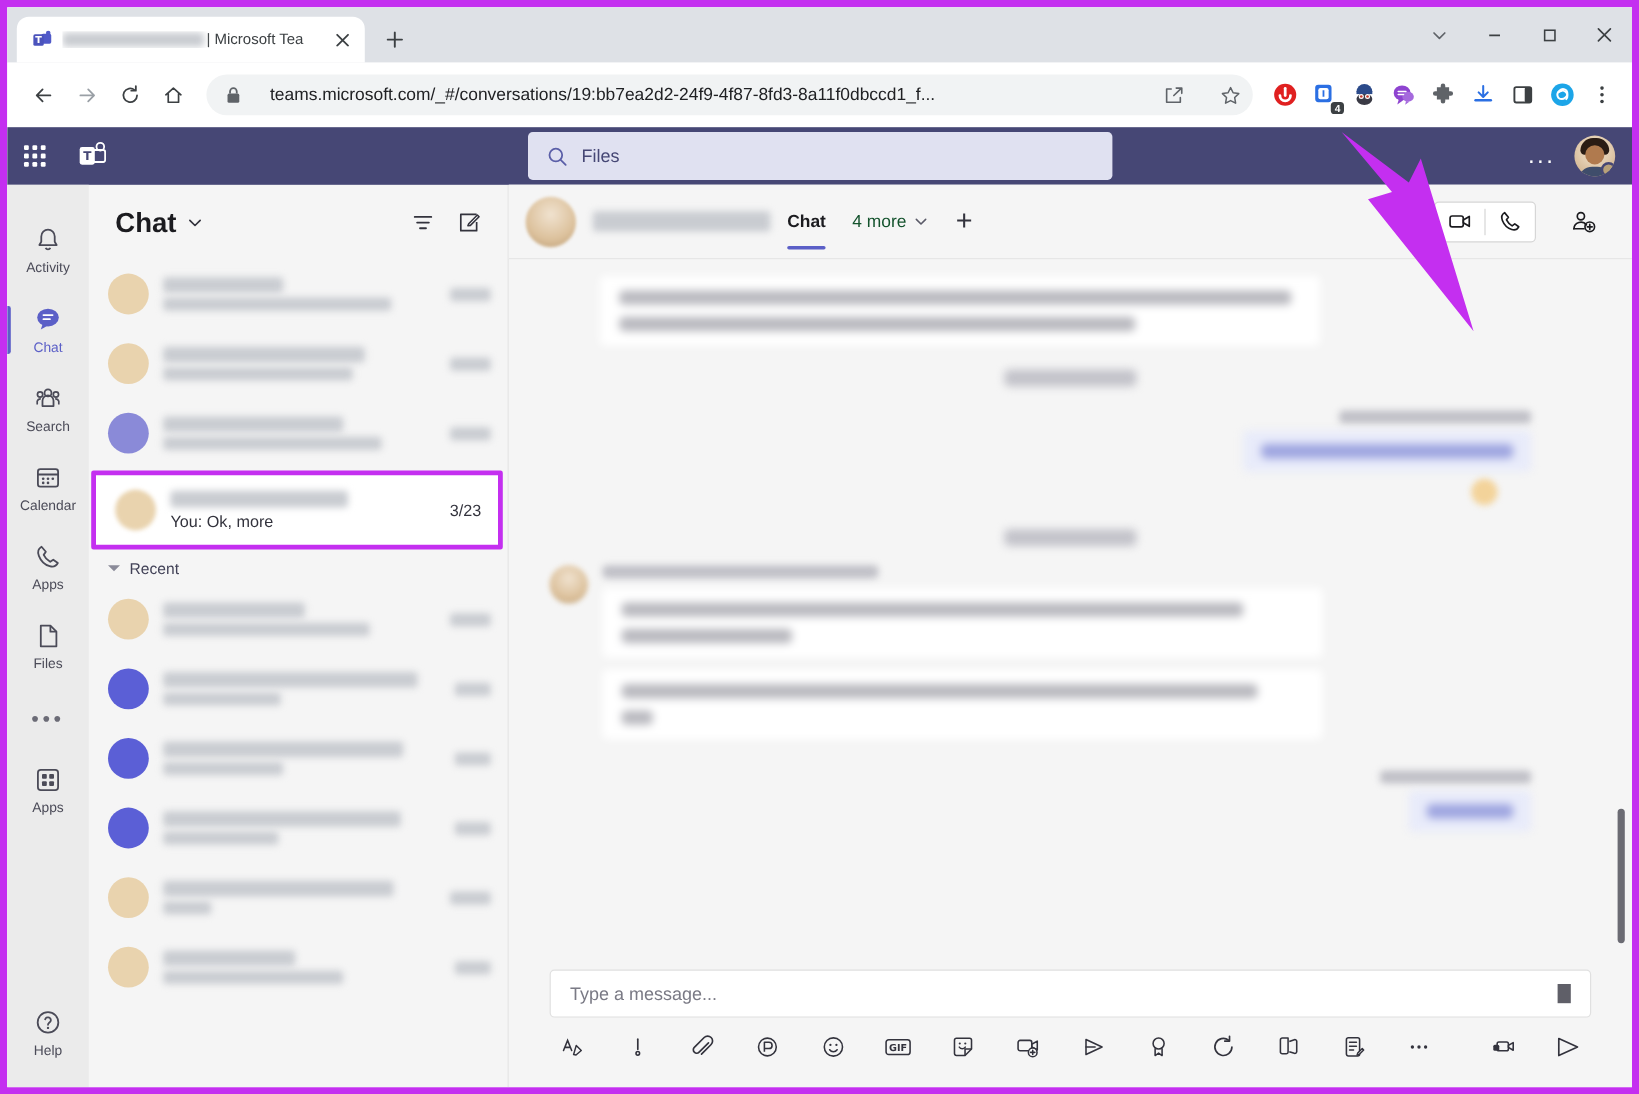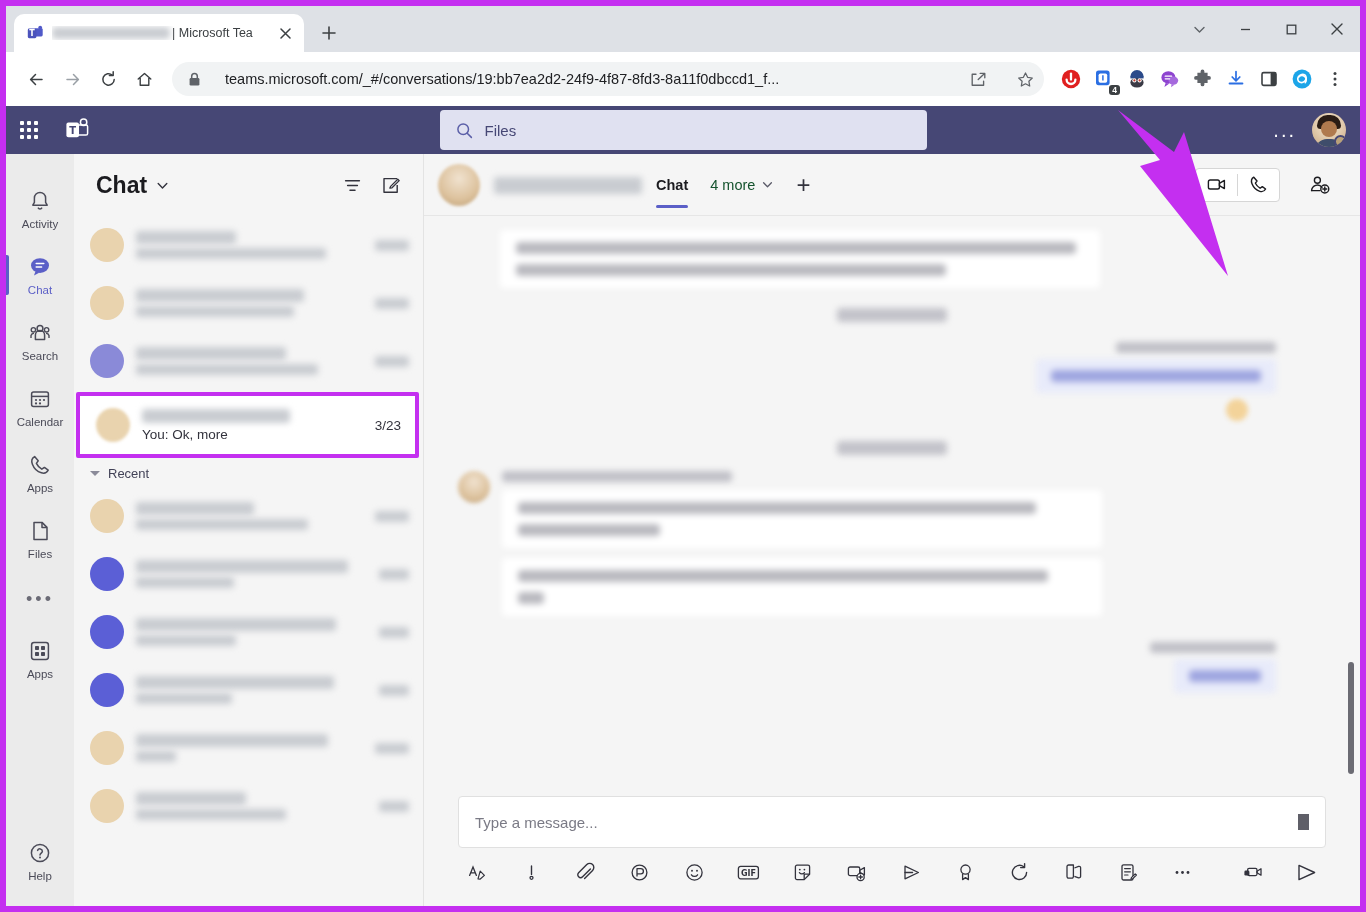--- a/index.html
+++ b/index.html
@@ -348,21 +348,21 @@
   }
   .scrollthumb {
     position: absolute; right: 6px; bottom: 22px;
     width: 6px; height: 112px; border-radius: 3px;
     background: #6b6b73;
   }
 
   
   .composer { flex: 0 0 auto; padding: 0 34px 10px 34px; }
   .composer-box {
-    height: 52px;
+    height: 40px;
     background: #fff;
     border: 1px solid #e0e0e0;
     border-radius: 4px;
     display: flex; align-items: center;
     padding: 0 16px;
   }
   .composer-ph { flex: 1 1 auto; font-size: 15px; color: #7a7a85; }
   .caret-block { width: 11px; height: 16px; background: #5f5f68; }
   .composer-tools {
     display: flex; align-items: center;

